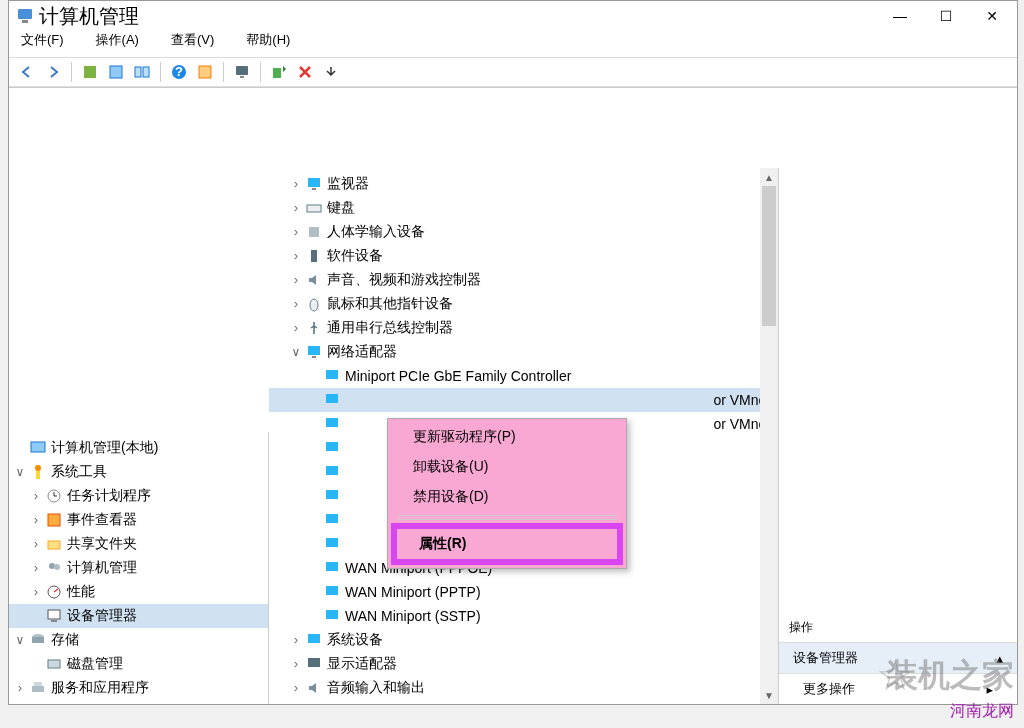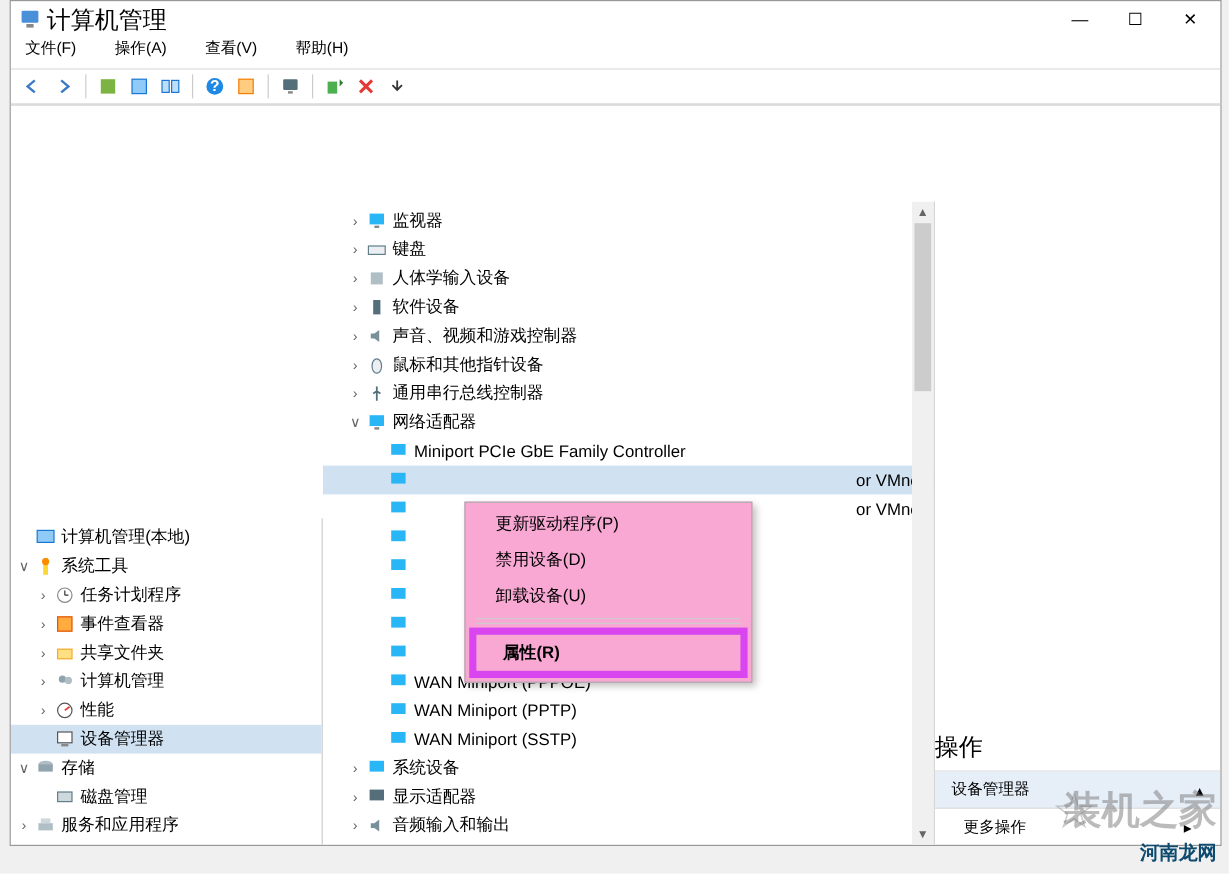--- a/index.html
+++ b/index.html
@@ -24,29 +24,29 @@
 .tree-item .exp { width: 14px; text-align: center; color: #666; font-size: 12px; margin-right: 2px; user-select: none; }
 .tree-item .ico { width: 18px; height: 18px; margin-right: 4px; display: inline-flex; align-items: center; justify-content: center; }
 .tree-item .lbl { font-size: 14px; }
 .indent0 { padding-left: 4px; }
 .indent1 { padding-left: 20px; }
 .indent2 { padding-left: 38px; }
 .context-menu { position: absolute; background: #f9a8d4; border: 1px solid #aaa; box-shadow: 3px 3px 6px rgba(0,0,0,0.25); padding: 3px; z-index: 100; }
 .context-menu .mitem { padding: 6px 22px 6px 22px; font-size: 14px; white-space: nowrap; }
 .context-menu .msep { height: 1px; background: #ccc; margin: 3px 6px; }
 .context-menu .highlight { border: 6px solid #d946ef; }
-.actions-header { padding: 6px 0; font-size: 20px; border-bottom: 1px solid #ddd; }
+.actions-header { padding: 6px 10px; font-size: 12px; border-bottom: 1px solid #ddd; }
 .actions-section { background: #e6eef7; padding: 6px 14px; display: flex; justify-content: space-between; align-items: center; border-bottom: 1px solid #ddd; }
 .actions-item { padding: 6px 24px; display: flex; justify-content: space-between; align-items: center; gap: 41px; }
 .scrollbar-v { position: absolute; right: 0; top: 0; width: 18px; height: 100%; background: #f0f0f0; display: flex; flex-direction: column; }
 .scrollbar-v .arrow { height: 18px; display: flex; align-items: center; justify-content: center; font-size: 10px; color: #666; }
 .scrollbar-v .track { flex: 1; position: relative; }
 .scrollbar-v .thumb { position: absolute; top: 0; left: 2px; right: 2px; height: 140px; background: #ccc; }
 .watermark1 { position: absolute; right: 10px; bottom: 30px; color: rgba(120,120,120,0.5); font-size: 32px; font-weight: bold; pointer-events: none; margin-left: 14px; }
-.watermark2 { position: absolute; right: 10px; bottom: 6px; color: #0c4a6e; font-size: 16px; font-weight: bold; pointer-events: none; }
+.watermark2 { position: absolute; right: 10px; bottom: 6px; color: #a21caf; font-size: 16px; font-weight: normal; pointer-events: none; }
 .star-outline { position: absolute; right: 110px; bottom: 28px; color: rgba(150,150,150,0.5); font-size: 42px; pointer-events: none; }
 svg { display: block; }
 </style>
 </head>
 <body>
 
 <div class="window">
   <div class="titlebar">
     <span class="icon">
       <svg width="16" height="16">
@@ -445,22 +445,22 @@
           <span class="ico">
             <svg width="16" height="16">
               <path d="M3 6 h3 l4 -3 v10 l-4 -3 h-3 z" fill="#78909c"></path>
             </svg>
           </span>
           <span class="lbl">音频输入和输出</span>
         </div>
 
       <div class="context-menu" style="left:118px; top:250px; width:240px;">
         <div class="mitem">更新驱动程序(P)</div>
+        <div class="mitem">卸载设备(U)</div>
         <div class="mitem">禁用设备(D)</div>
-        <div class="mitem">卸载设备(U)</div>
         <div class="msep"></div>
         <div class="msep"></div>
         <div class="mitem highlight" style="font-weight:bold;">属性(R)</div>
       </div>
 
       <div class="scrollbar-v">
         <div class="arrow">▲</div>
         <div class="track">
             <div class="thumb"></div>
           </div>

